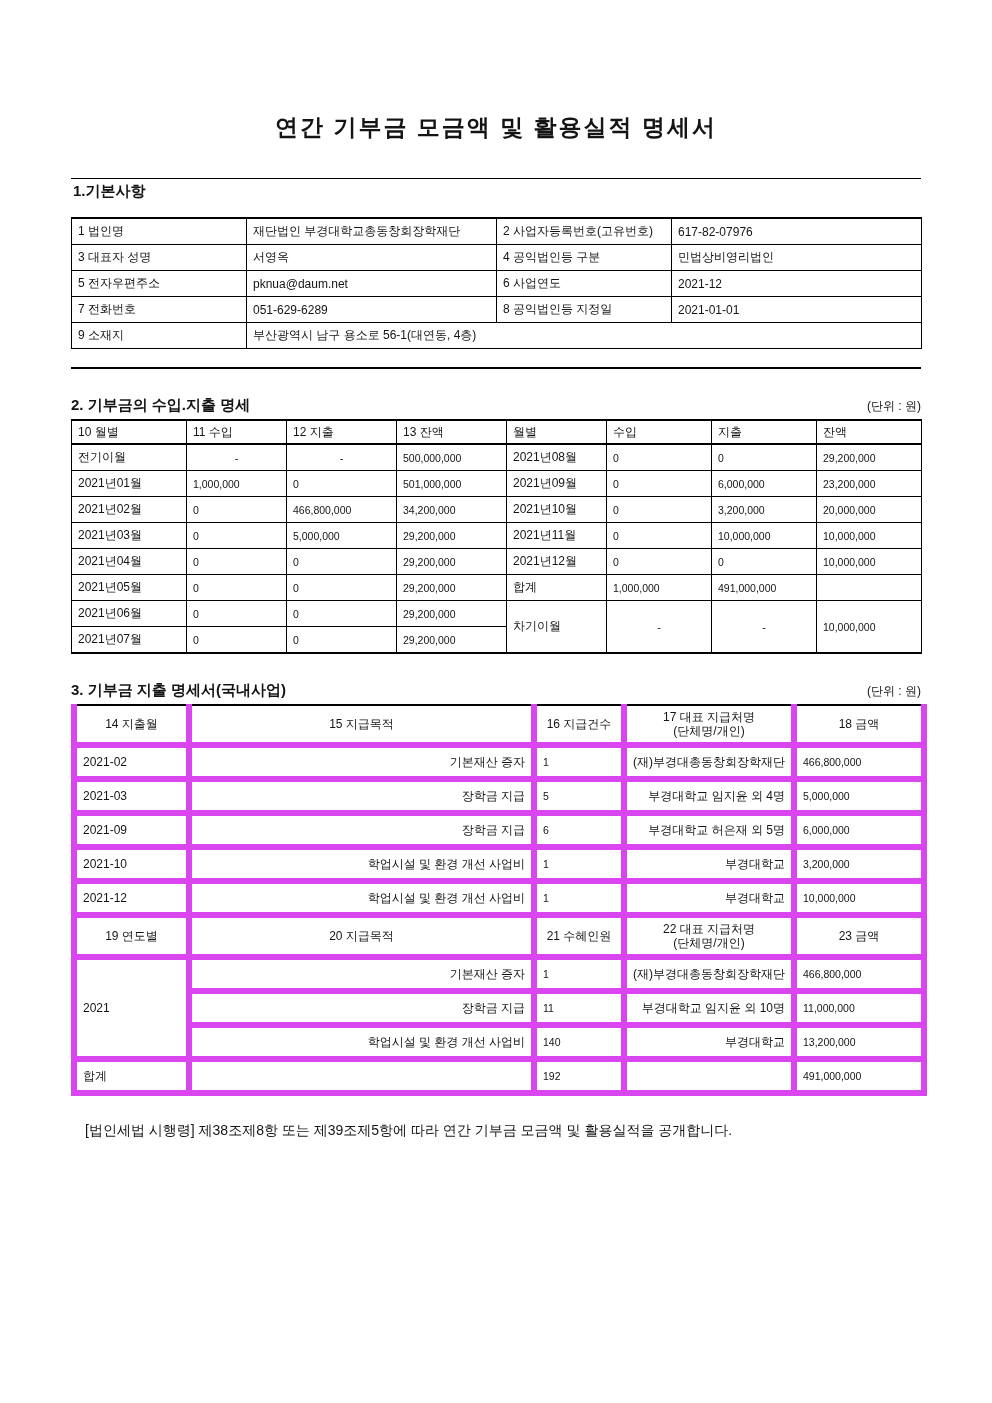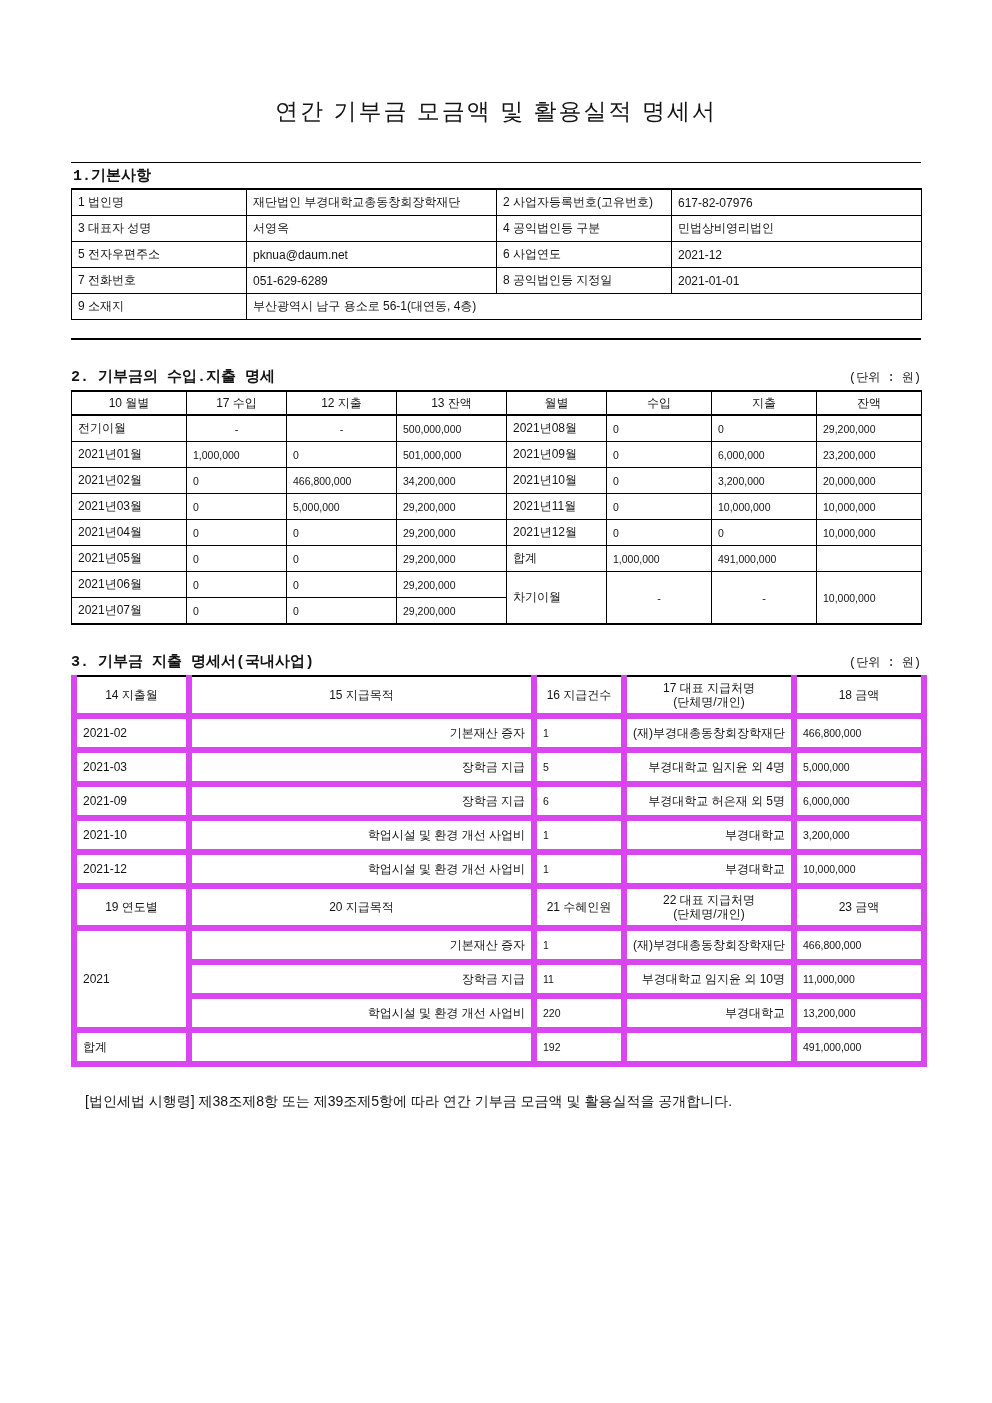--- a/index.html
+++ b/index.html
@@ -1,33 +1,33 @@
 <!DOCTYPE html>
 <html><head>
 <meta charset="utf-8">
 <style>
   html,body { margin:0; padding:0; background:#e8e8e8; }
   .page { width:992px; height:1403px; margin:0 auto; background:#ffffff; color:#141414;
           font-family:"Liberation Sans","DejaVu Sans",sans-serif; box-sizing:border-box;
           padding:0 71px; overflow:hidden; }
-  .title { text-align:center; font-size:23px; font-weight:normal; letter-spacing:2px;
-           margin:0; padding-top:96px; }
+  .title { text-align:center; font-size:23px; font-weight:bold; letter-spacing:2px;
+           margin:16px; padding-top:96px; }
   .sec1-wrap { margin-top:35px; border-top:1px solid #000; }
-  .s1-heading { font-size:15px; font-weight:bold; padding:3px 2px 3px 2px;font-family:Liberation Mono, monospace; }
+  .s1-heading { font-size:15px; font-weight:bold; padding:3px 2px 16px 2px; }
   table { border-collapse:collapse; width:850px; table-layout:fixed; }
   td { overflow:hidden; white-space:nowrap; vertical-align:middle; }
   .t1 td { border:1px solid #000; font-size:12px; height:23px; padding:1px 6px; }
   .t1 { border-top:2px solid #000; border-bottom:1px solid #000;padding-left:8px; }
   .rule { border-top:2px solid #000; height:0; margin-top:18px; }
-  .sec-head-row { display:flex; justify-content:space-between; align-items:flex-end; margin-top:27px;font-family:Liberation Mono, monospace; }
+  .sec-head-row { display:flex; justify-content:space-between; align-items:flex-end; margin-top:27px; }
   .sec-head-row .heading { font-size:15px; font-weight:bold; }
   .unit { font-size:12px; }
   .t2 { margin-top:4px; border-top:2px solid #000; border-bottom:2px solid #000; }
   .t2 td { border:1px solid #000; height:23px; padding:1px 6px; }
-  .t2 tr.hdr td { border-bottom:2px solid #000; text-align:center; font-size:12px; height:20px; }
+  .t2 tr.hdr td { border-bottom:2px solid #000; font-size:12px; height:20px; }
   .t3 { margin-top:4px; border-top:2px solid #000; border-bottom:2px solid #000; }
   .t3 td { border:6px solid #d946ef; height:26px; padding:1px 6px; }
   .t3 tr.hdr td { border-bottom:2px solid #000; border-top:2px solid #000; text-align:center;
                   font-size:12px; height:34px; line-height:1.2; white-space:normal; }
   .cen { font-size:12px; }
   .txt { text-align:right; font-size:12px; }
   .num { text-align:left; font-size:10.5px; }
   .dash { text-align:center; font-size:11px; }
   .footer-note { margin-top:26px; font-size:14px; padding-left:14px; }
 </style>
@@ -93,21 +93,21 @@
         <col style="width:110px">
         <col style="width:110px">
         <col style="width:100px">
         <col style="width:105px">
         <col style="width:105px">
         <col style="width:105px">
       </colgroup>
     <tbody>
         <tr class="hdr">
       <td>10 월별</td>
-      <td>17 수입</td>
+      <td>11 수입</td>
       <td>12 지출</td>
       <td>13 잔액</td>
       <td>월별</td>
       <td>수입</td>
       <td>지출</td>
       <td>잔액</td>
     </tr>
     <tr>
       <td class="cen">전기이월</td>
       <td class="dash">-</td>
@@ -263,21 +263,21 @@
       <td class="num">466,800,000</td>
     </tr>
     <tr>
       <td class="txt">장학금 지급</td>
       <td class="num">11</td>
       <td class="txt">부경대학교 임지윤 외 10명</td>
       <td class="num">11,000,000</td>
     </tr>
     <tr>
       <td class="txt">학업시설 및 환경 개선 사업비</td>
-      <td class="num">220</td>
+      <td class="num">140</td>
       <td class="txt">부경대학교</td>
       <td class="num">13,200,000</td>
     </tr>
     <tr>
       <td class="cen">합계</td>
       <td class="txt"></td>
       <td class="num">192</td>
       <td class="txt"></td>
       <td class="num">491,000,000</td>
     </tr>

